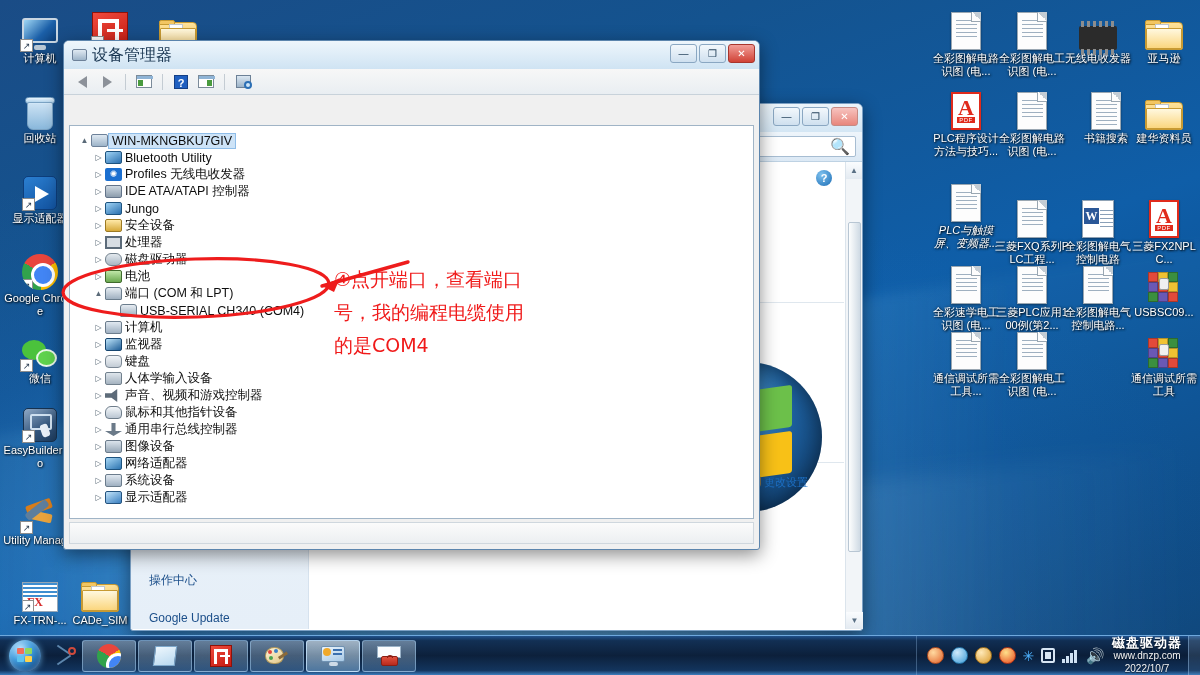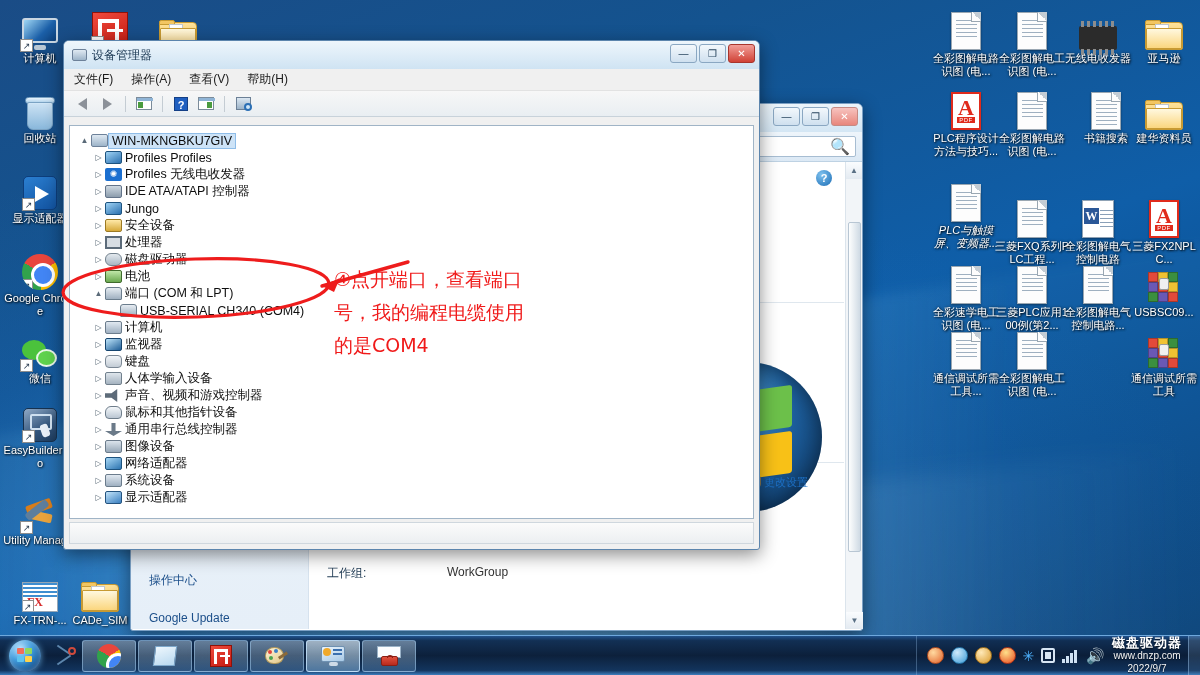--- a/index.html
+++ b/index.html
@@ -128,21 +128,21 @@
   
   .win {
     position:absolute; border:1px solid #5c85ad; border-radius:6px 6px 3px 3px;
     background:#f0f0f0;
     box-shadow:0 5px 18px rgba(0,0,0,.45);
   }
   .titlebar {
     height:28px; display:flex; align-items:center; padding:0 4px 0 8px;
     border-radius:5px 5px 0 0; position:relative;
   }
-  .title-text { font-size:12px; color:#16334f; margin-left:5px; }
+  .title-text { font-size:16px; color:#16334f; margin-left:5px; }
   .winbtns { position:absolute; right:4px; top:3px; display:flex; gap:2px; }
   .wb {
     width:27px; height:19px; border:1px solid #8aa7c2; border-radius:3px;
     background:linear-gradient(180deg,#f3f8fc,#cfe0ef);
     display:flex; align-items:center; justify-content:center; font-size:10px; color:#29465f;
   }
   .wb.close { background:linear-gradient(180deg,#f29e98,#d04236); border-color:#a8352c; color:#fff; }
   .wb.close.inactive { background:linear-gradient(180deg,#f7c3bf,#e8867c); border-color:#c58a84; color:#fff;}
 
   
@@ -686,24 +686,20 @@
         </span>
       </div>
       <div class="sys-row">
         <span class="k">计算机全名:</span>
         <span class="v">WIN-MKNGBKU7GIV</span>
       </div>
       <div class="sys-row">
         <span class="k">计算机描述:</span>
         <span class="v"></span>
       </div>
-      <div class="sys-row">
-        <span class="k">工作组:</span>
-        <span class="v">WorkGroup</span>
-      </div>
 
       <div class="sys-scroll">
         <div class="arrow">▲</div>
         <div class="thumb"></div>
         <div class="arrow" style="position:absolute;bottom:0;width:17px;">▼</div>
       </div>
     </div>
   </div>
 </div>
 
@@ -711,26 +707,20 @@
   <div class="titlebar">
     <span class="gi gi-pc" style="width:15px;height:12px;"></span>
     <span class="title-text">设备管理器</span>
     <div class="winbtns">
       <div class="wb">—</div>
       <div class="wb">❐</div>
       <div class="wb close">✕</div>
     </div>
   </div>
 
-  <div class="dm-menu">
-    <span>文件(F)</span>
-    <span>操作(A)</span>
-    <span>查看(V)</span>
-    <span>帮助(H)</span>
-  </div>
 
   <div class="dm-toolbar">
     <span class="tb-btn">
       <span class="arrow-gray" style="border-right:9px solid #8c9199;"></span>
     </span>
     <span class="tb-btn">
       <span class="arrow-gray" style="border-left:9px solid #8c9199;"></span>
     </span>
     <span class="tb-sep"></span>
     <span class="tb-btn">
@@ -761,21 +751,21 @@
     <div class="tree">
       <div class="tnode root">
         <span class="exp">▲</span>
         <span class="ti gi gi-pc"></span>
         <span class="tx">WIN-MKNGBKU7GIV</span>
       </div>
 
       <div class="tnode lvl1">
         <span class="exp">▷</span>
         <span class="ti gi gi-blue"></span>
-        <span class="tx">Profiles Profiles</span>
+        <span class="tx">Bluetooth Utility</span>
       </div>
       <div class="tnode lvl1">
         <span class="exp">▷</span>
         <span class="ti gi gi-bt">✺</span>
         <span class="tx">Profiles 无线电收发器</span>
       </div>
       <div class="tnode lvl1">
         <span class="exp">▷</span>
         <span class="ti gi gi-ide"></span>
         <span class="tx">IDE ATA/ATAPI 控制器</span>
@@ -959,17 +949,17 @@
     <span style="display:inline-block;position:relative;width:17px;height:14px;">
       <span style="position:absolute;left:0;bottom:0;width:3px;height:4px;background:#cfe2f3;"></span>
       <span style="position:absolute;left:4px;bottom:0;width:3px;height:7px;background:#cfe2f3;"></span>
       <span style="position:absolute;left:8px;bottom:0;width:3px;height:10px;background:#cfe2f3;"></span>
       <span style="position:absolute;left:12px;bottom:0;width:3px;height:13px;background:#cfe2f3;"></span>
     </span>
     <span style="color:#e3eefa;font-size:15px;line-height:15px;">🔊</span>
     <div class="clock-wm">
       <div class="wm-top">磁盘驱动器</div>
       <div class="wm-bot">www.dnzp.com</div>
-      <div class="wm-bot">2022/9/7</div>
+      <div class="wm-bot">2022/10/7</div>
     </div>
   </div>
   <div id="show-desktop"></div>
 </div>
 
 </body></html>

